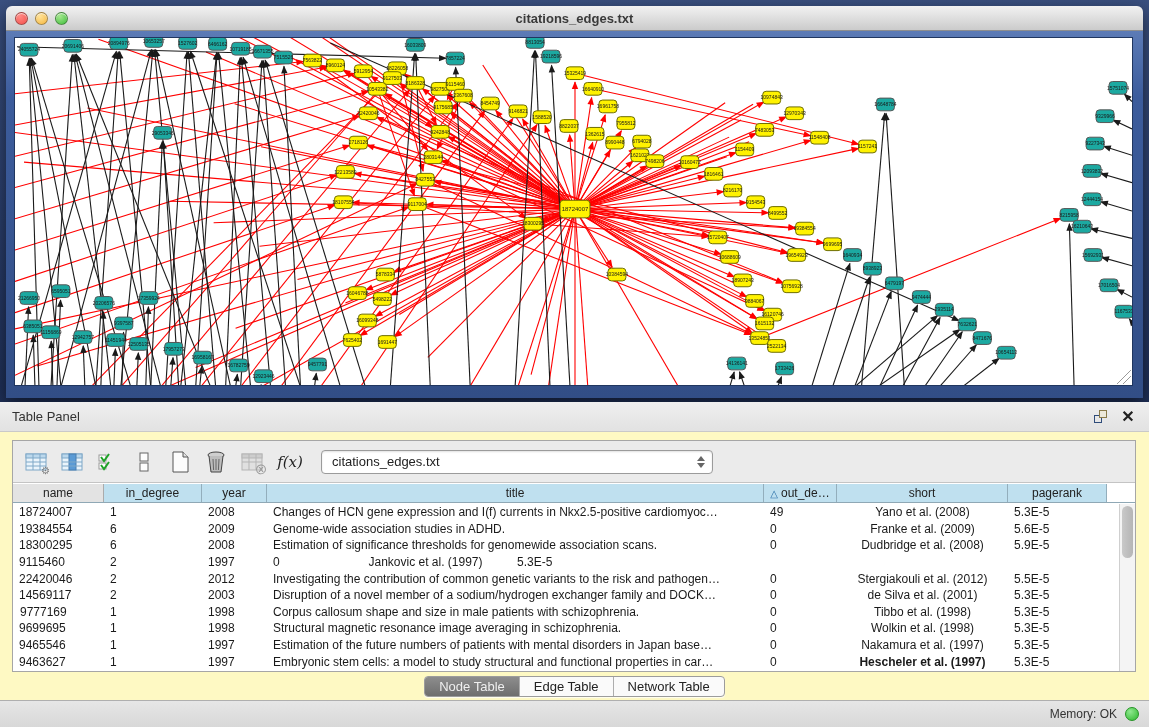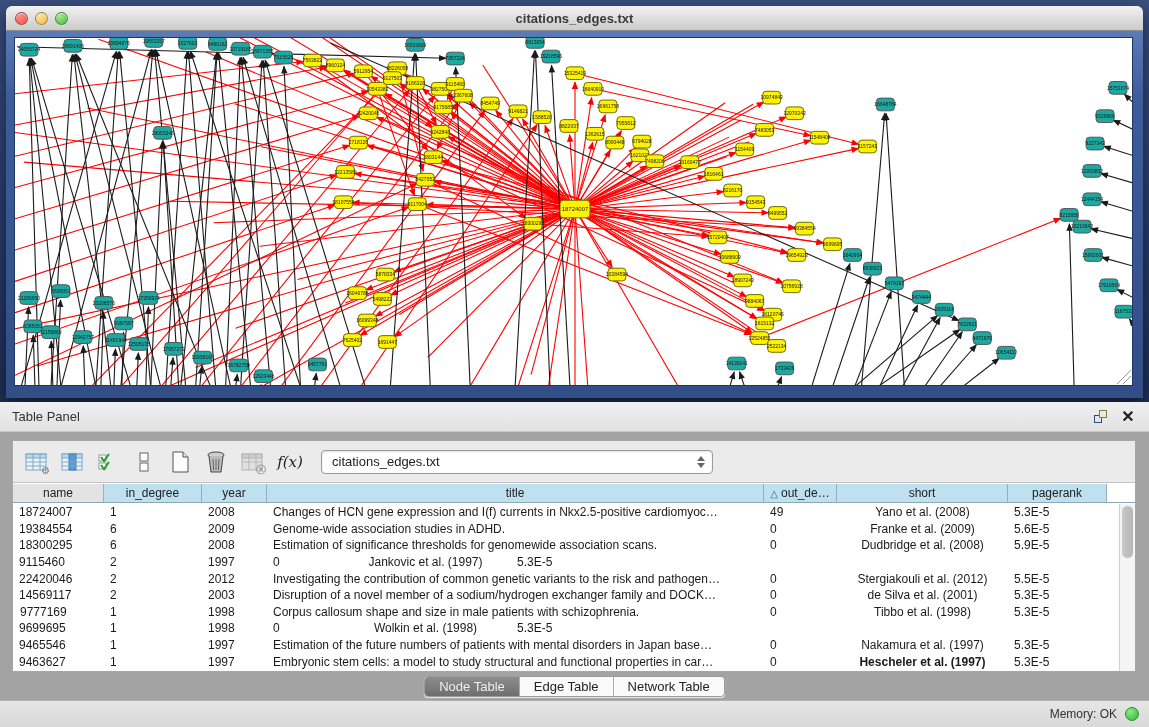--- a/index.html
+++ b/index.html
@@ -28,21 +28,21 @@
   .canvas { position:relative; width:100%; height:100%; background:#FFFFFF;
     border:1px solid #20365F; overflow:hidden; }
   .canvas svg { display:block; width:100%; height:100%; }
   .grip { position:absolute; right:1px; bottom:1px; width:14px; height:14px;
     background:
       linear-gradient(135deg, transparent 48%, #9A9A9A 48%, #9A9A9A 52%, transparent 52%) 0 0/14px 14px,
       linear-gradient(135deg, transparent 68%, #9A9A9A 68%, #9A9A9A 72%, transparent 72%) 0 0/14px 14px; }
 
   
   .table-panel { position:absolute; left:0; top:402px; width:1149px; height:325px;
-    background:#a3a3a3; }
+    background:#fef9c3; }
   .panel-titlebar { position:absolute; left:0; top:0; right:0; height:30px;
     background:linear-gradient(180deg,#EFEFEF,#E2E2E2); border-bottom:1px solid #C9C9C9;
     display:flex; align-items:center; padding:0 12px; }
   .panel-title { font-size:13px; color:#333; }
   .panel-titlebar .spacer { flex:1; }
   .pt-icon { width:18px; height:18px; margin-left:10px; display:flex;
     align-items:center; justify-content:center; cursor:default; }
   .float-ic { position:relative; width:13px; height:13px; }
   .float-ic i { position:absolute; border:1px solid #8A7B4A; background:#EDE9DA; width:8px; height:8px; }
   .float-ic i.b { left:0; bottom:0; border-color:#2F4C7A; background:transparent; }
@@ -928,20 +928,21 @@
               <div class="tcell" style="width: 65px;">1998</div>
               <div class="tcell" style="width: 497px;">Corpus callosum shape and size in male patients with schizophrenia.</div>
               <div class="tcell" style="width: 73px;">0</div>
               <div class="tcell center" style="width: 171px;">Tibbo et al. (1998)</div>
               <div class="tcell" style="width: 99px;">5.3E-5</div>
             </div>
             <div class="trow">
               <div class="tcell" style="width: 91px;">9699695</div>
               <div class="tcell" style="width: 98px;">1</div>
               <div class="tcell" style="width: 65px;">1998</div>
+              <div class="tcell" style="width: 497px;">Structural magnetic resonance image averaging in schizophrenia.</div>
               <div class="tcell" style="width: 73px;">0</div>
               <div class="tcell center" style="width: 171px;">Wolkin et al. (1998)</div>
               <div class="tcell" style="width: 99px;">5.3E-5</div>
             </div>
             <div class="trow">
               <div class="tcell" style="width: 91px;">9465546</div>
               <div class="tcell" style="width: 98px;">1</div>
               <div class="tcell" style="width: 65px;">1997</div>
               <div class="tcell" style="width: 497px;">Estimation of the future numbers of patients with mental disorders in Japan base…</div>
               <div class="tcell" style="width: 73px;">0</div>

